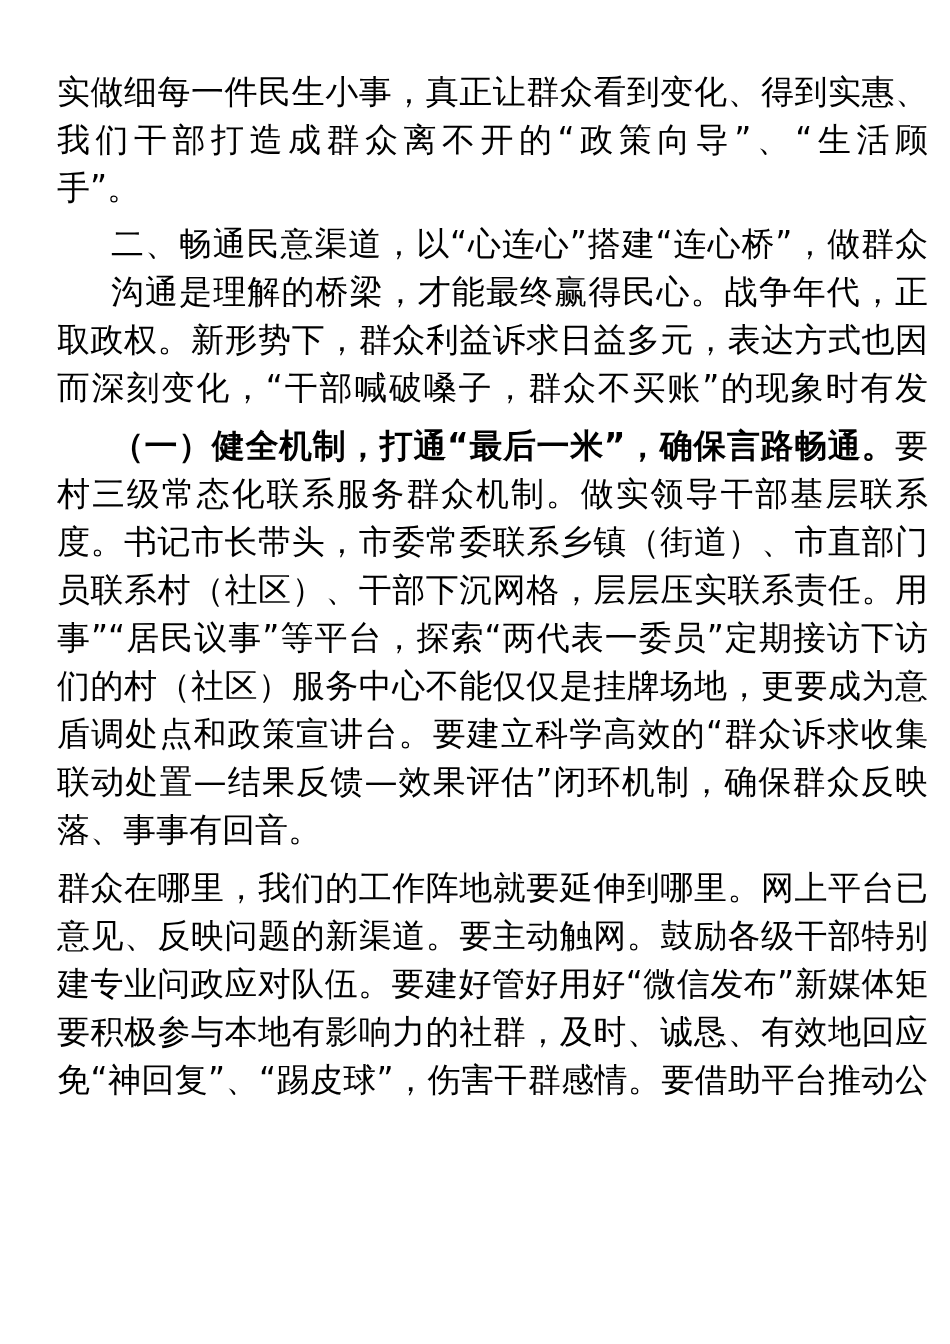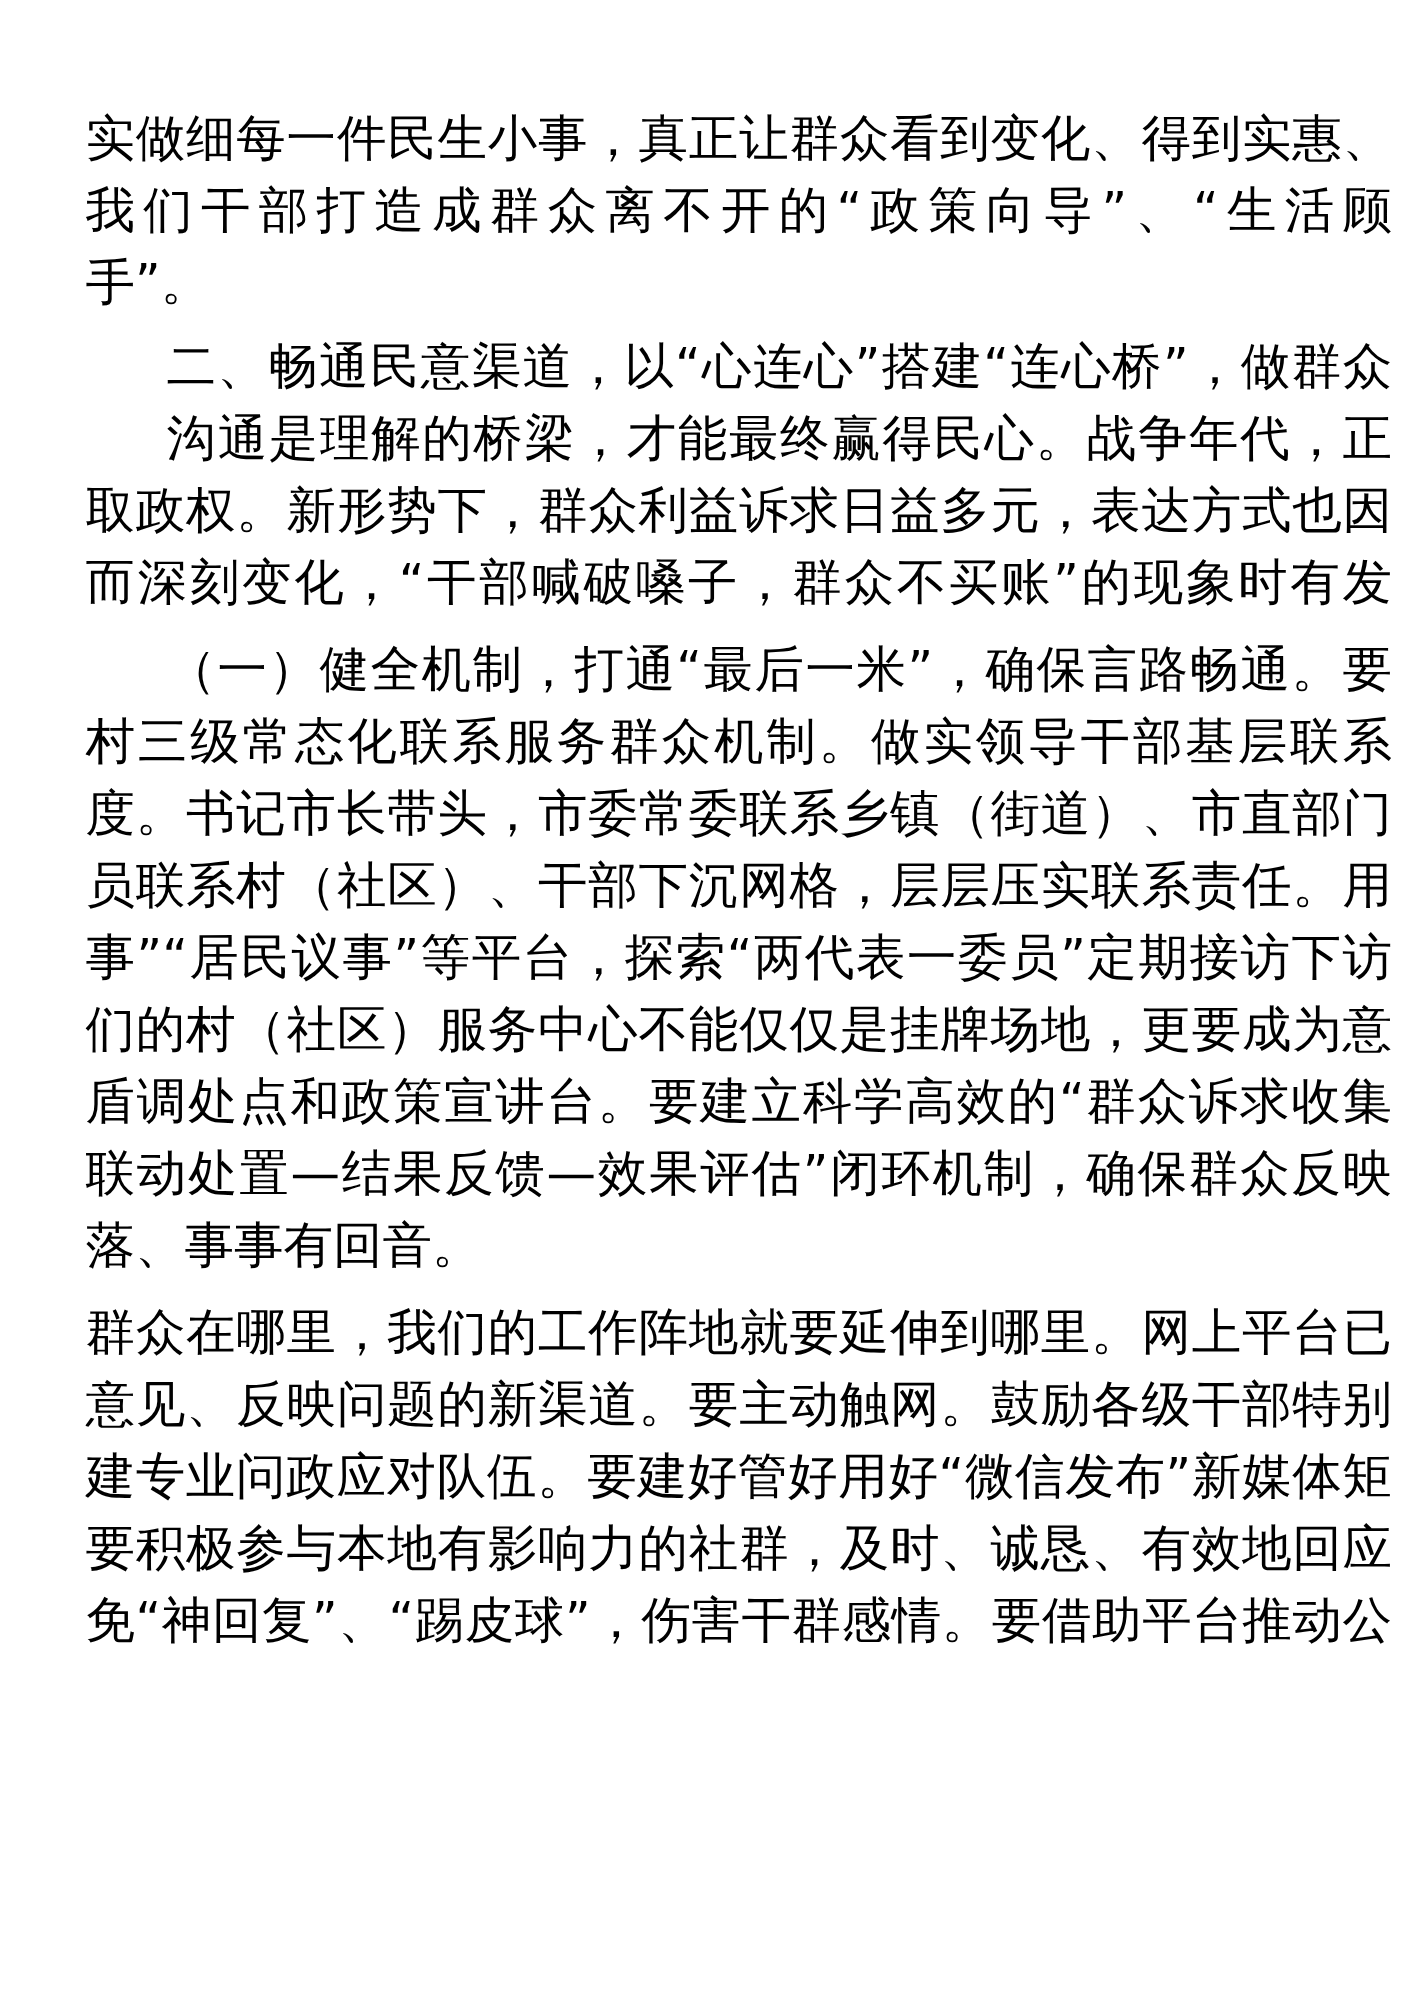--- a/index.html
+++ b/index.html
@@ -24,21 +24,21 @@
     line-height: 48px;
     height: 48px;
     letter-spacing: 0;
     text-align: justify;
     text-align-last: justify;
     overflow: hidden;
   }
   .line.no-just { text-align-last: left; }
   .line.indent { padding-left: 54px; }
   .seg { font-weight: normal; }
-  .seg-bold { font-weight: normal; }
+  .seg-bold { font-weight: bold; }
 </style>
 </head>
 <body>
 
 <div class="page" style="background: rgb(255, 255, 255);">
   <div class="doc" style="color: rgb(0, 0, 0);">
       <div class="para">
         <div class="line"><span class="seg">实做细每一件民生小事，真正让群众看到变化、得到实惠、感到温暖，把</span></div>
         <div class="line"><span class="seg">我们干部打造成群众离不开的“政策向导”、“生活顾问”和“发展帮</span></div>
         <div class="line no-just"><span class="seg">手”。</span></div>

